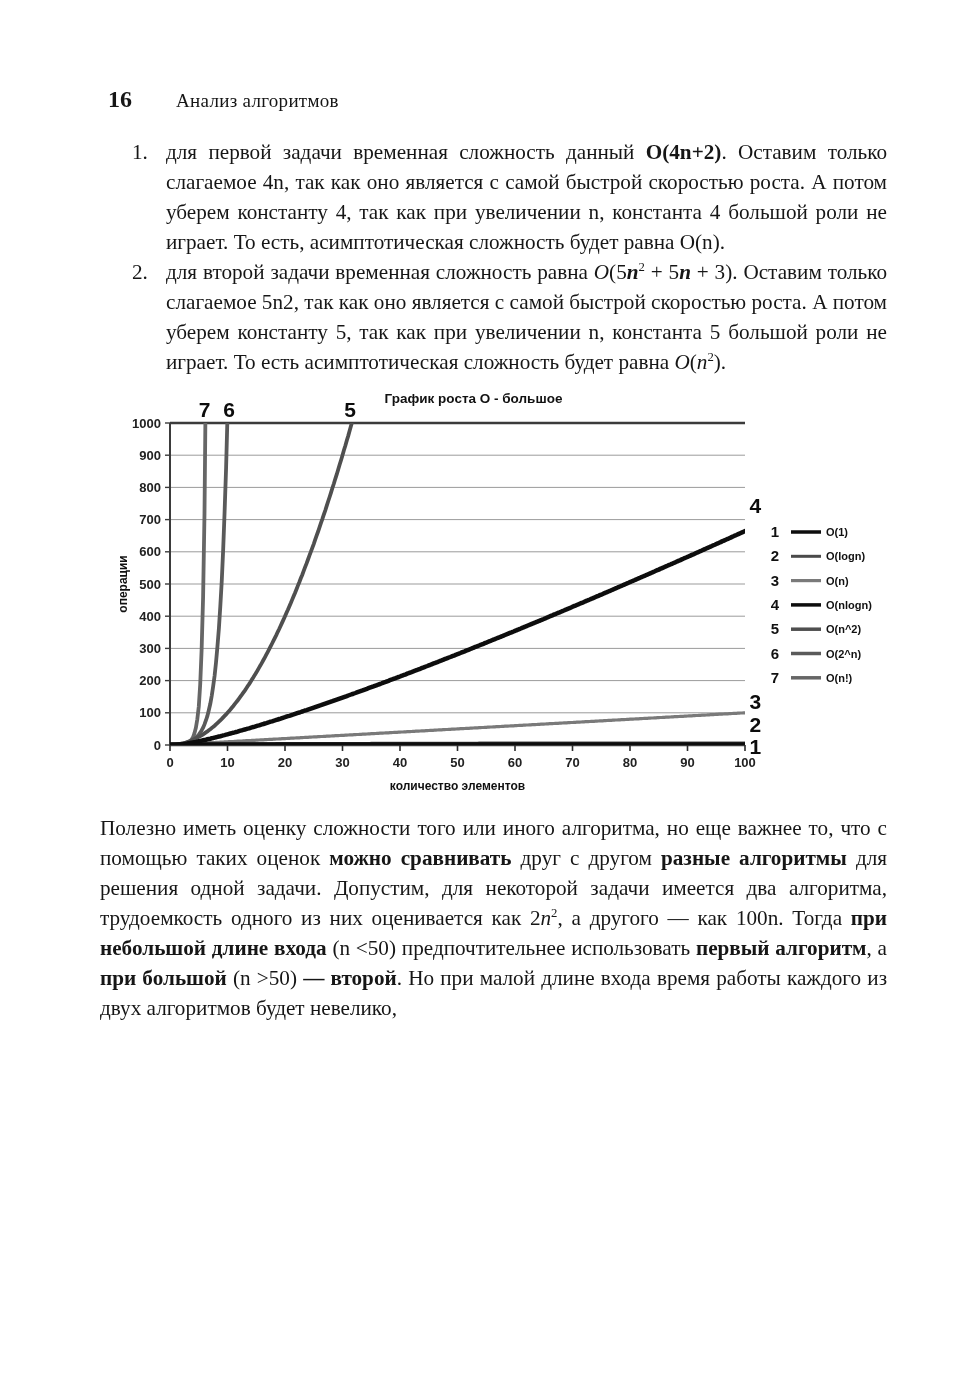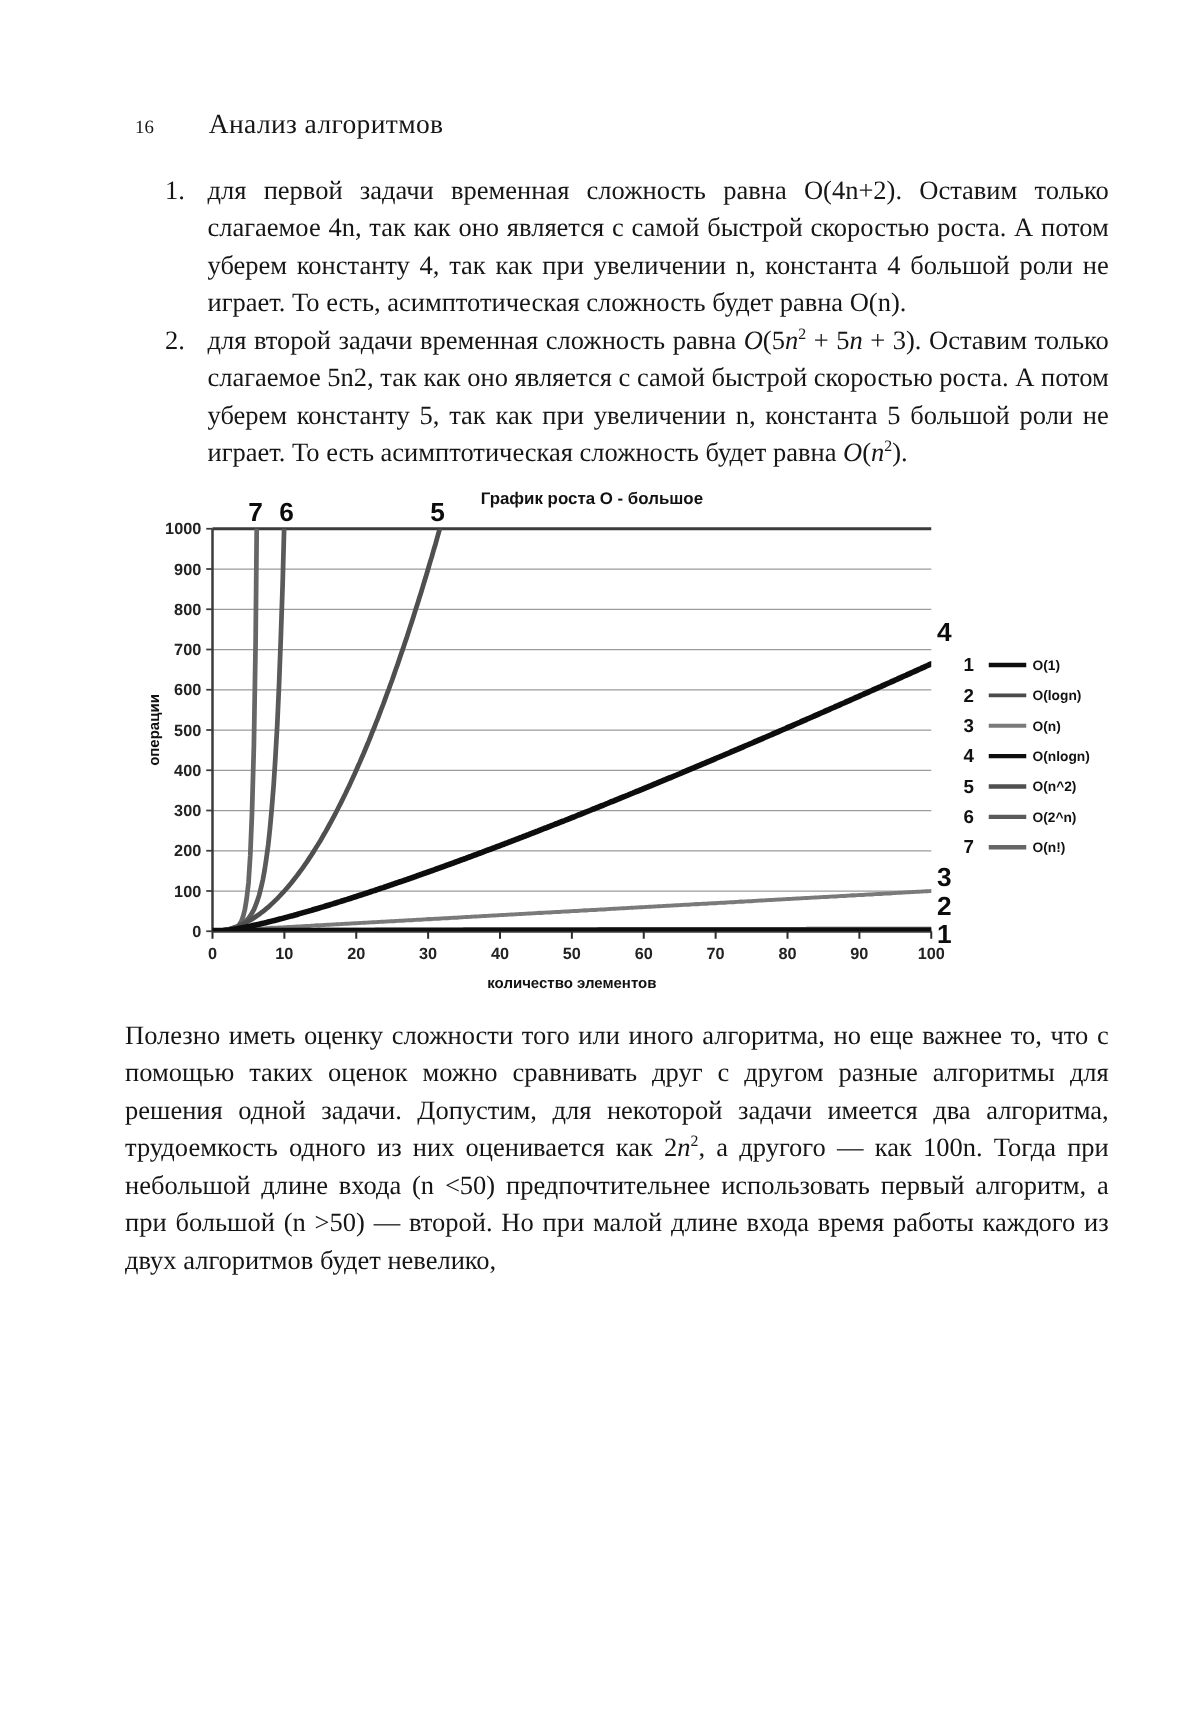--- a/index.html
+++ b/index.html
@@ -2,36 +2,36 @@
 <html lang="ru"><head>
 <meta charset="utf-8">
 <style>
   html,body{margin:0;padding:0}
   body{
     width:957px;height:1388px;position:relative;overflow:hidden;
     background:#ffffff;color:#161616;
     font-family:"Liberation Serif",serif;
   }
   .page-header{position:absolute;top:86px;left:108px;white-space:nowrap}
-  .page-number{font-weight:normal;font-size:15px}
-  .running-title{font-size:22px;margin-left:44px;letter-spacing:.3px}
+  .page-number{font-weight:bold;font-size:24px}
+  .running-title{font-size:19px;margin-left:44px;letter-spacing:.3px}
 
   .content{
     position:absolute;left:100px;top:137px;width:787px;
     font-size:21.2px;line-height:30px;text-align:justify;
   }
   ol.complexity-list{list-style:none;margin:0;padding:0}
   ol.complexity-list li{position:relative;padding-left:66px;margin:0}
   ol.complexity-list .marker{position:absolute;left:32px;top:0}
   p{margin:0}
   p.intro{margin:0}
   figure.chart{margin:8px 0 0 15px;padding:0;width:830px;height:410px;position:relative}
   p.after-chart-1{margin-top:32px}
   p.after-chart-2{margin-top:18px}
-  .b{font-weight:normal}
+  .b{font-weight:bold}
   .i{font-style:italic}
   sup{font-size:.6em;line-height:0}
 
   
   .tick{font:bold 13px "Liberation Sans",sans-serif;fill:#222222}
   .ctitle{font:bold 13.5px "Liberation Sans",sans-serif;fill:#111111}
   .atitle{font:bold 12px "Liberation Sans",sans-serif;fill:#111111}
   .cnum{font:bold 21px "Liberation Sans",sans-serif;fill:#0c0c0c}
   .lnum{font:bold 15px "Liberation Sans",sans-serif;fill:#111111}
   .llab{font:bold 11px "Liberation Sans",sans-serif;fill:#111111}
@@ -40,21 +40,21 @@
 <body>
 
 <header class="page-header">
   <span class="page-number">16</span><span class="running-title">Анализ алгоритмов</span>
 </header>
 
 <main class="content">
   <ol class="complexity-list">
     <li>
       <span class="marker">1.</span>
-      <span><span>для первой задачи временная сложность равна </span><span class="b">O(4n+2)</span><span>. Оставим только слагаемое 4n, так как оно является с самой быстрой скоростью роста. А потом уберем константу 4, так как при увеличении n, константа 4 большой роли не играет. То есть, асимптотическая сложность будет равна O(n).</span></span>
+      <span><span>для первой задачи временная сложность данный </span><span class="b">O(4n+2)</span><span>. Оставим только слагаемое 4n, так как оно является с самой быстрой скоростью роста. А потом уберем константу 4, так как при увеличении n, константа 4 большой роли не играет. То есть, асимптотическая сложность будет равна O(n).</span></span>
     </li>
     <li>
       <span class="marker">2.</span>
       <span><span>для второй задачи временная сложность равна </span><span class="i">O</span><span>(5</span><span class="b i">n</span><sup>2</sup><span> + 5</span><span class="b i">n</span><span> + 3). Оставим только слагаемое 5n2, так как оно является с самой быстрой скоростью роста. А потом уберем константу 5, так как при увеличении n, константа 5 большой роли не играет. То есть асимптотическая сложность будет равна </span><span class="i">O</span><span>(</span><span class="i">n</span><sup>2</sup><span>).</span></span>
     </li>
   </ol>
 
 
   <figure class="chart">
     <div id="chart-holder"><svg width="830" height="410" viewBox="0 0 830 410" xmlns="http://www.w3.org/2000/svg" overflow="visible">

